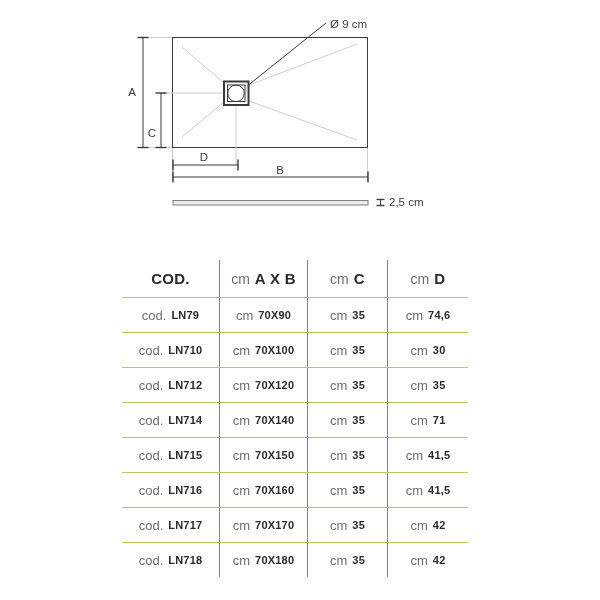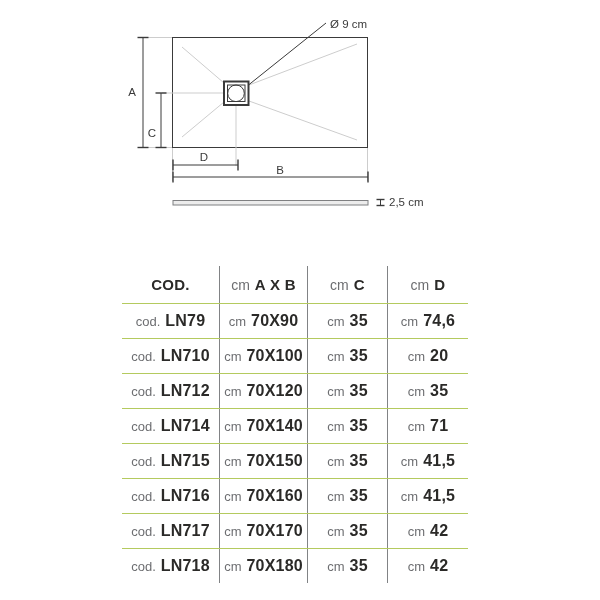--- a/index.html
+++ b/index.html
@@ -18,31 +18,31 @@
 
   
   .drawing{position:absolute;left:0;top:0;}
   .drawing text{fill:var(--line_dark);font-family:"Liberation Sans",sans-serif;font-size:11.5px;}
   .ln-dark{stroke:var(--line_dark);stroke-width:1;fill:none;}
   .ln-cap{stroke:var(--line_dark);stroke-width:1.4;fill:none;}
   .ln-light{stroke:var(--line_light);stroke-width:1;fill:none;}
   .ln-mid{stroke:#7f8082;stroke-width:1;}
 
   
-  .spec-table{position:absolute;left:122px;top:266px;width:346px;}
+  .spec-table{position:absolute;left:122px;top:260px;width:346px;}
   .trow{display:grid;grid-template-columns:98px 88px 80px 80px;
         border-bottom:1px solid var(--accent_green);}
   .trow:last-child{border-bottom:none;}
   .tcell{display:flex;align-items:center;justify-content:center;height:34px;}
   .thead .tcell{height:37px;}
   .tcell:not(:last-child){border-right:1px solid var(--divider_gray);}
   .h-label{font-size:15px;font-weight:bold;color:var(--text_dark);letter-spacing:.3px;}
   .h-prefix{font-size:14px;color:var(--text_gray);margin-right:5px;}
   .c-prefix{font-size:13px;color:var(--text_gray);margin-right:5px;}
-  .c-value{font-size:16px;font-weight:bold;color:var(--text_dark);letter-spacing:.2px;}
+  .c-value{font-size:11px;font-weight:bold;color:var(--text_dark);letter-spacing:.2px;}
 </style>
 </head>
 <body>
 
 <div class="page">
 
   <svg class="drawing" width="600" height="240" viewBox="0 0 600 240">
 
     <rect x="172.5" y="37.5" width="195" height="110" fill="#ffffff" class="ln-dark"></rect>
 
@@ -156,21 +156,21 @@
       <div class="tcell">
         <span class="c-prefix">cm</span>
         <span class="c-value">70X100</span>
       </div>
       <div class="tcell">
         <span class="c-prefix">cm</span>
         <span class="c-value">35</span>
       </div>
       <div class="tcell">
         <span class="c-prefix">cm</span>
-        <span class="c-value">20</span>
+        <span class="c-value">30</span>
       </div>
     </div>
 
     <div class="trow">
       <div class="tcell">
         <span class="c-prefix">cod.</span>
         <span class="c-value">LN712</span>
       </div>
       <div class="tcell">
         <span class="c-prefix">cm</span>

